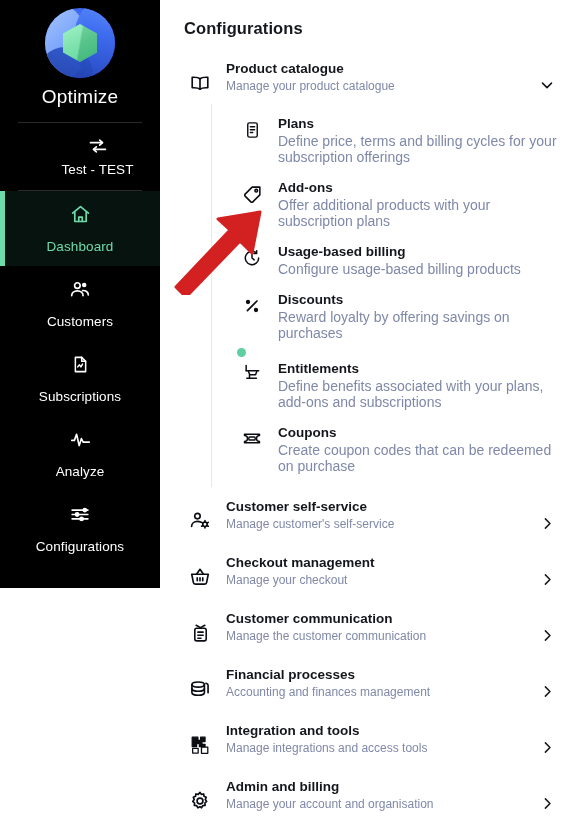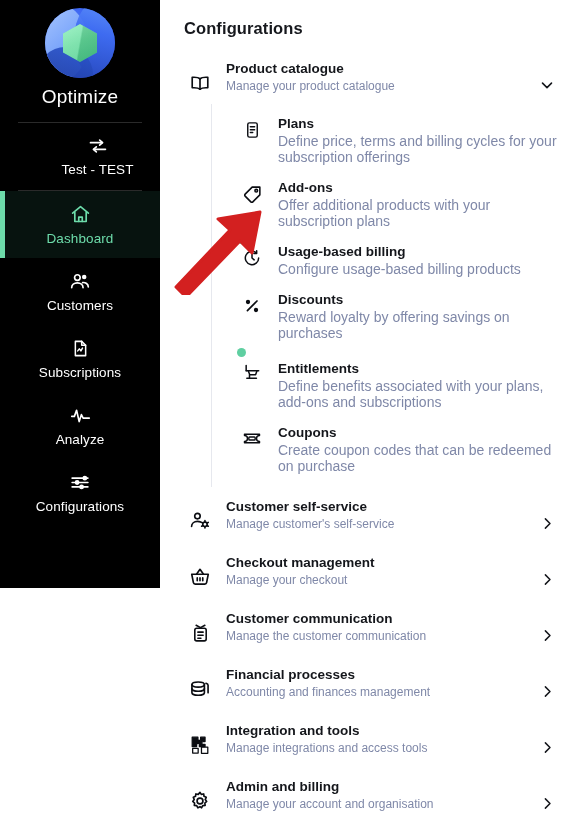--- a/index.html
+++ b/index.html
@@ -75,21 +75,21 @@
   .tenant-label { color:#ffffff; font-size:13.5px; font-weight:500; letter-spacing:.1px; }
 
   .nav { display:flex; flex-direction:column; padding-top:0; }
   .nav-item {
     display:flex; flex-direction:column; align-items:center;
     padding:13px 0 12px 0;
     position:relative;
     cursor:pointer;
   }
   .nav-item .nav-icon { line-height:0; color:#ffffff; margin-bottom:6px; }
-  .nav-item .nav-label { color:#ffffff; font-size:13.5px; font-weight:500; letter-spacing:.1px; }
+  .nav-item .nav-label { color:#ffffff; font-size:13.5px; font-weight:500; letter-spacing:.1px;margin-top:8px; }
   .nav-item.active { background:#07130f; }
   .nav-item.active .nav-icon { color:#6ddbaa; }
   .nav-item.active .nav-label { color:#6ddbaa; }
   .nav-item.active:before {
     content:""; position:absolute; left:0; top:0; bottom:0; width:5px;
     background:#6ddbaa;
   }
 
   
   .main {

